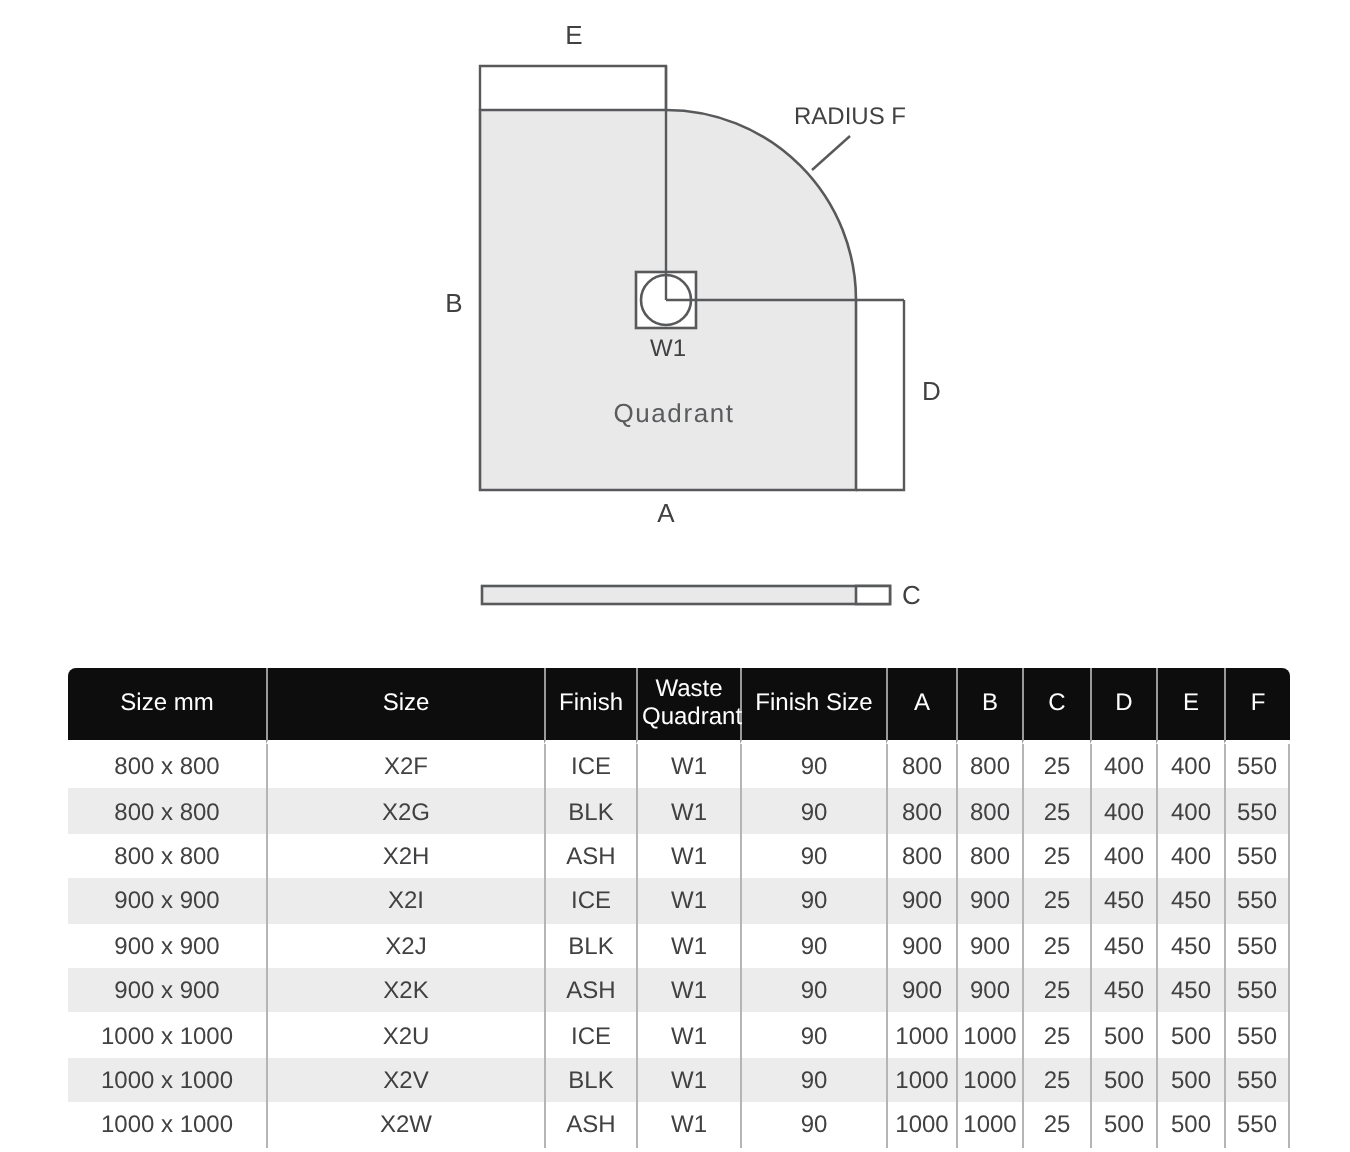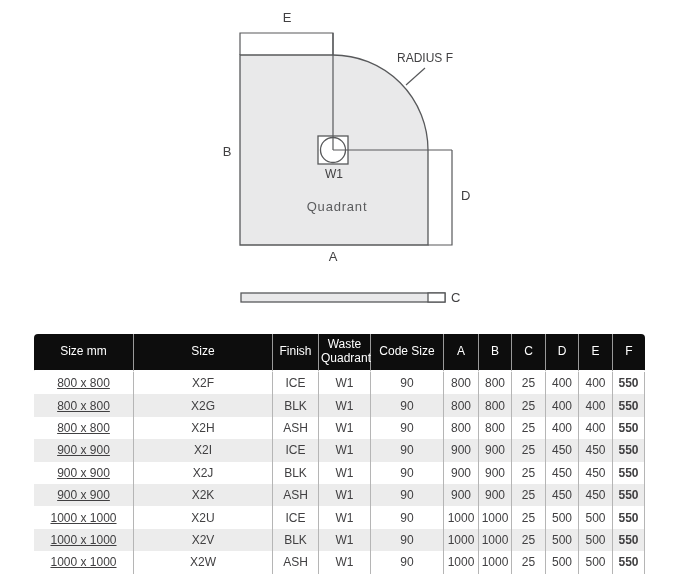--- a/index.html
+++ b/index.html
@@ -36,22 +36,22 @@
     height:36px;padding:0 2px;text-align:center;vertical-align:middle;
     border-left:1px solid #9a9a9a;border-bottom:2px solid #ffffff;
   }
   table.spec th:first-child{border-left:none;border-top-left-radius:4px;border-bottom-left-radius:2px;}
   table.spec th:last-child{border-top-right-radius:4px;border-bottom-right-radius:2px;}
   table.spec td{
     color:var(--body_text);font-size:12px;text-align:center;vertical-align:middle;
     height:22.4px;padding:0 2px;background:#ffffff;
     border-left:1px solid var(--row_divider);
   }
-  table.spec td:first-child{border-left:none;text-decoration:underline;}
-  table.spec td:last-child{border-right:1px solid var(--row_divider);font-weight:bold;}
+  table.spec td:first-child{border-left:none;}
+  table.spec td:last-child{border-right:1px solid var(--row_divider);}
   table.spec tr.stripe td{background:var(--row_stripe);}
 </style>
 </head>
 <body>
 
 <div class="canvas">
 
   <svg class="diagram" width="675" height="330" viewBox="0 0 675 330">
 
     <path class="fillshape" d="M240,55 H333 A95,95 0 0 1 428,150 V245 H240 Z"></path>
@@ -94,21 +94,21 @@
         <col style="width:33px">
       <col style="width:34px">
         <col style="width:33px">
     </colgroup>
     <thead>
       <tr>
         <th>Size mm</th>
         <th>Size</th>
         <th>Finish</th>
         <th>Waste Quadrant</th>
-        <th>Code Size</th>
+        <th>Finish Size</th>
         <th>A</th>
         <th>B</th>
         <th>C</th>
         <th>D</th>
         <th>E</th>
         <th>F</th>
       </tr>
     </thead>
     <tbody id="spec-body">
         <tr>

